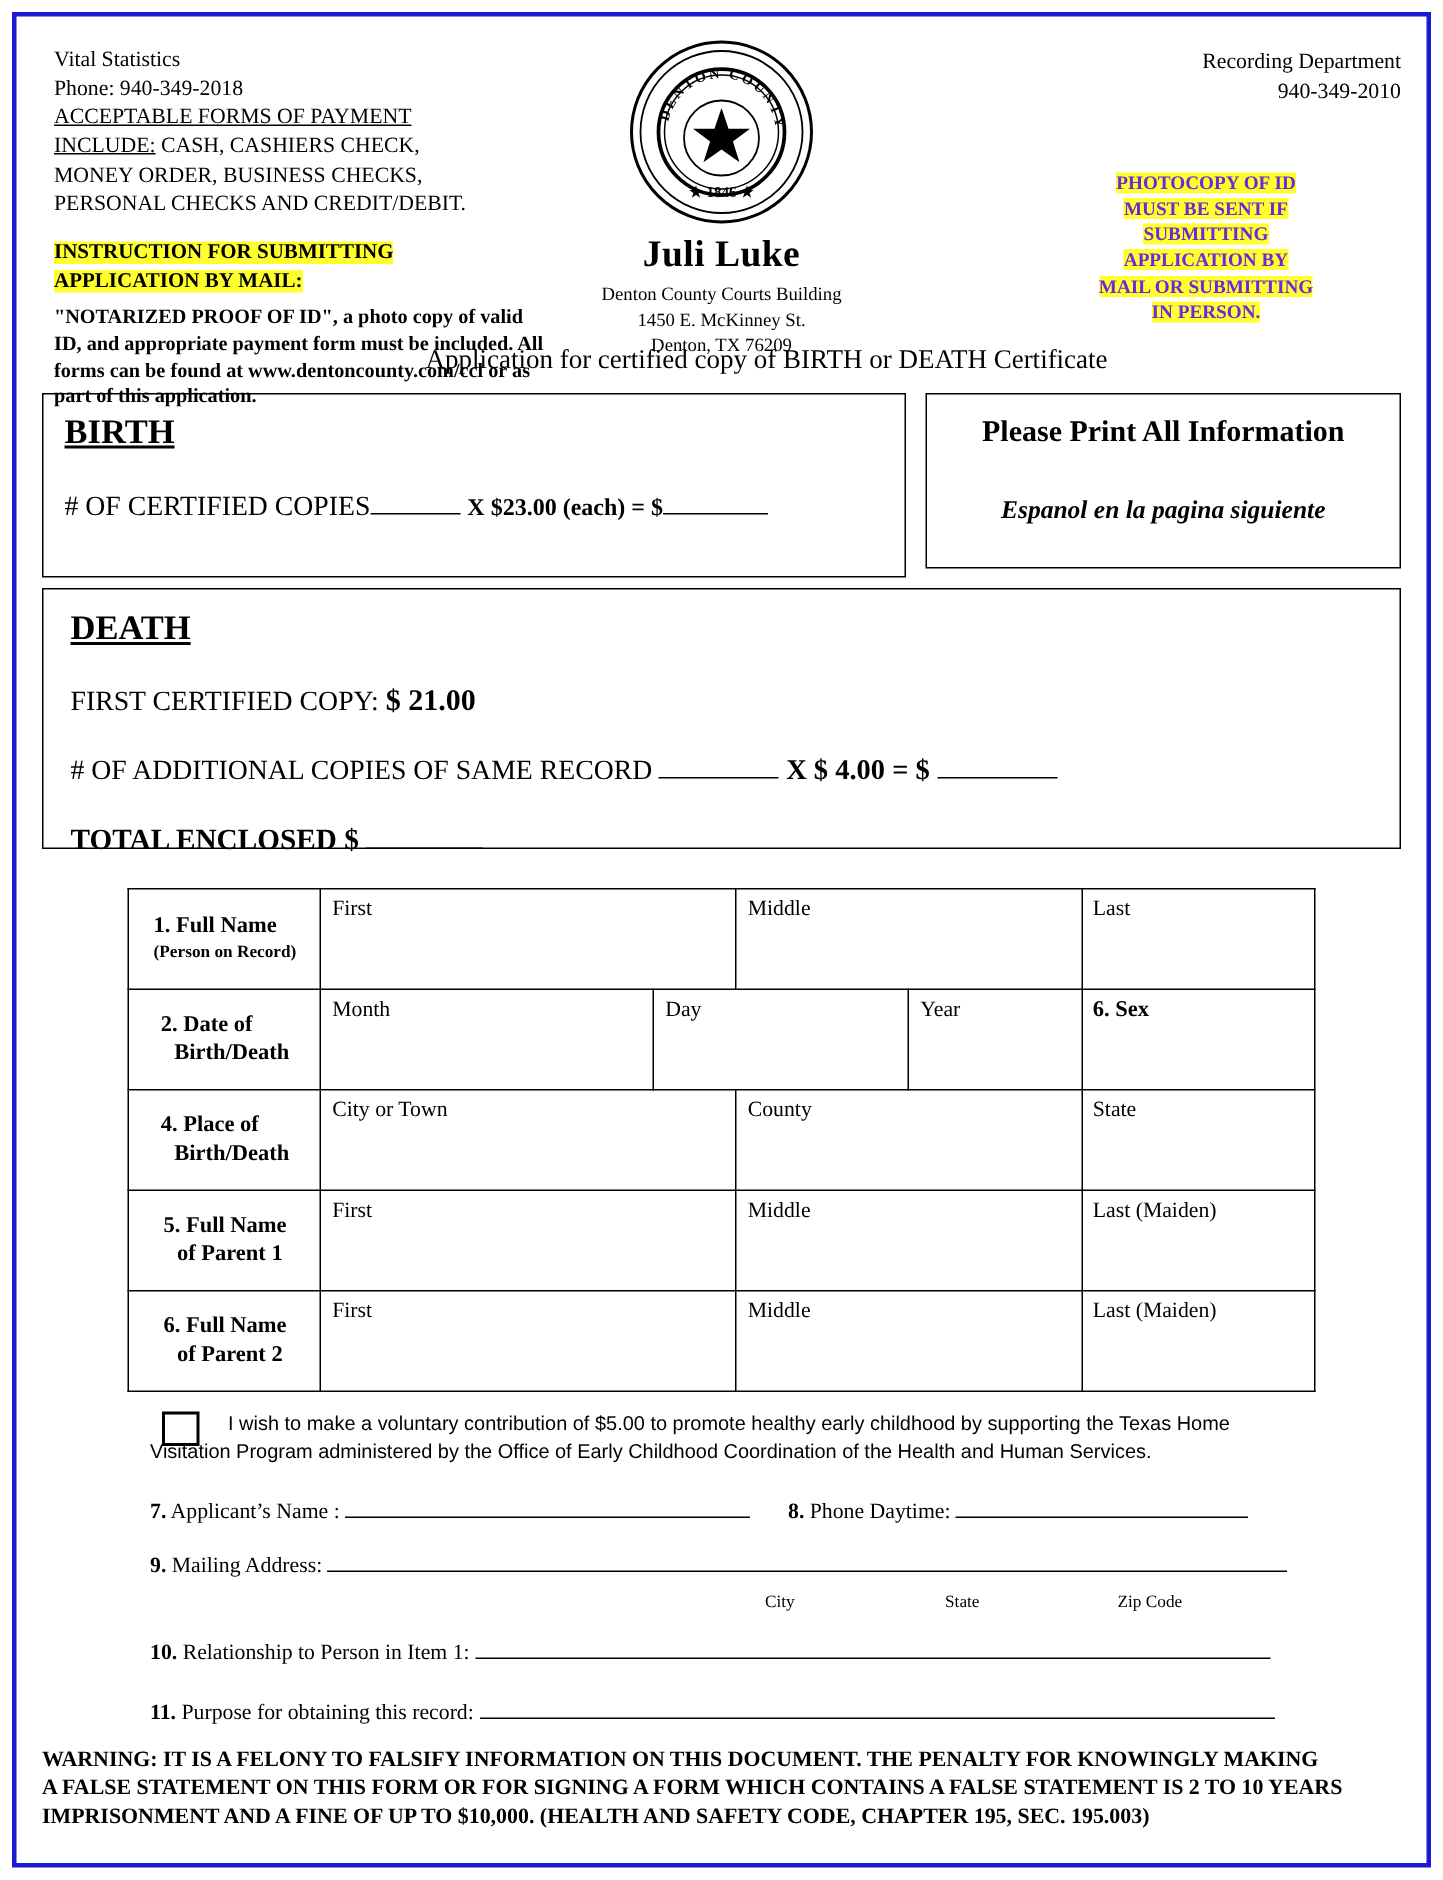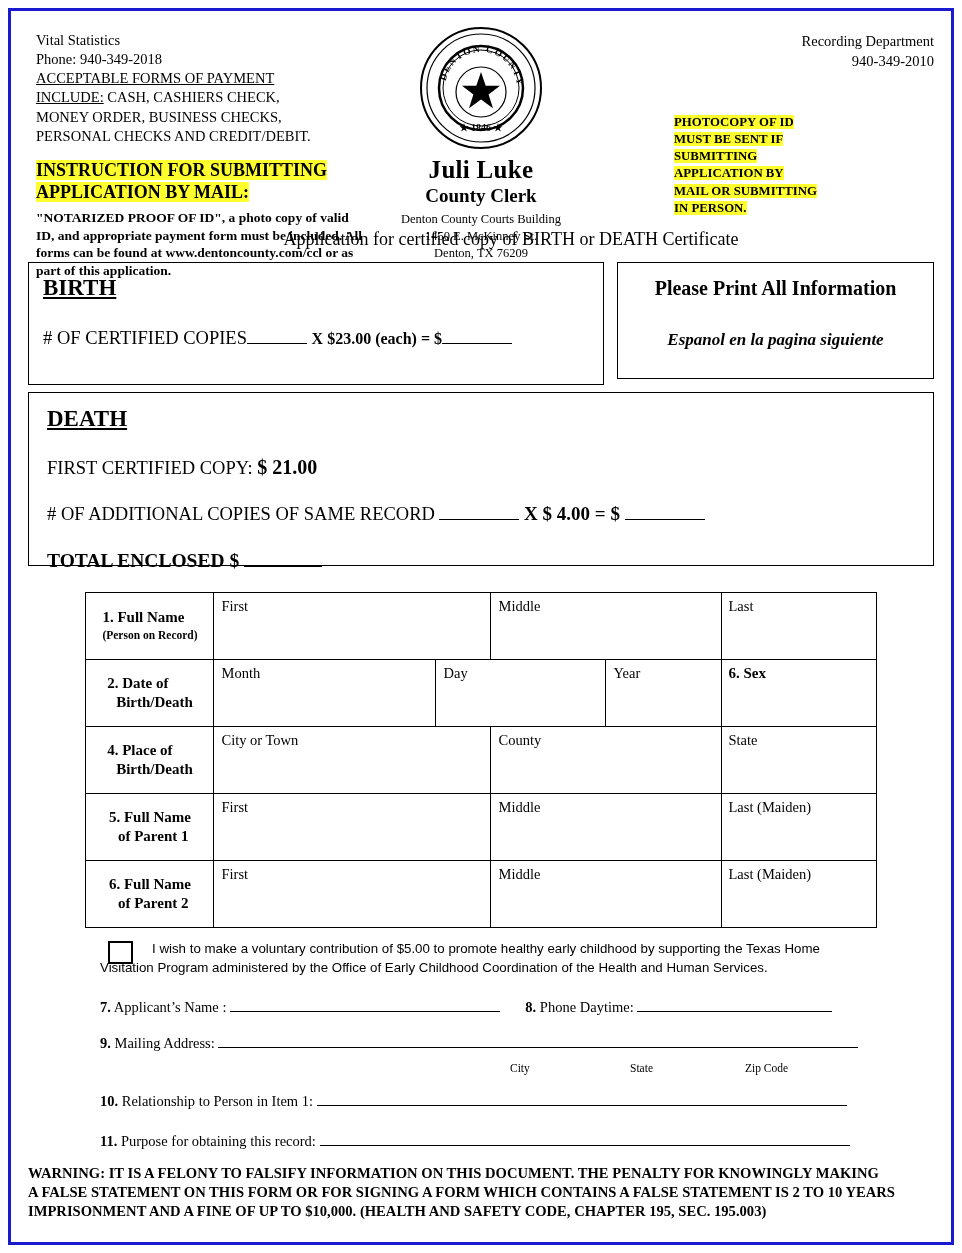--- a/index.html
+++ b/index.html
@@ -50,21 +50,21 @@
     line-height: 1.32;
   }
   .hdr-left .u {
     text-decoration: underline;
   }
   .instruction-box {
     margin-top: 13px;
   }
   .instr-title {
     font-weight: bold;
-    font-size: 18px;
+    font-size: 14px;
     line-height: 1.25;
     display: inline;
     background: #ffff2e;
     box-decoration-break: clone;
     -webkit-box-decoration-break: clone;
   }
   .instr-body {
     margin-top: 5px;
     font-weight: bold;
     font-size: 13.5px;
@@ -106,25 +106,25 @@
     position: absolute;
     right: 8px;
     top: 13px;
     text-align: right;
     font-size: 14.5px;
     line-height: 1.4;
     width: 260px;
   }
   .photocopy-note {
     margin-top: 42px;
-    text-align: left;
+    text-align: center;
     font-weight: bold;
     font-size: 12.8px;
     line-height: 1.35;
-    color: #000000;
+    color: #6d28d9;
   }
   .photocopy-note span {
     background: #ffff2e;
     box-decoration-break: clone;
     -webkit-box-decoration-break: clone;
   }
 
   .app-title {
     position: absolute;
     left: 0;
@@ -347,21 +347,20 @@
               <textPath href="#arcTop" startOffset="6%">DENTON COUNTY TEXAS</textPath>
             </text>
             <g transform="translate(62,66)">
               <polygon points="0,-20 4.7,-6.2 19,-6.2 7.6,2.4 12,16.2 0,7.6 -12,16.2 -7.6,2.4 -19,-6.2 -4.7,-6.2" fill="#000"></polygon>
             </g>
             <circle cx="62" cy="66" r="25" fill="none" stroke="#000" stroke-width="1.2"></circle>
             <text x="62" y="105" text-anchor="middle" font-family="Liberation Serif, serif" font-size="10" font-weight="bold">★ 1846 ★</text>
           </svg>
         </div>
         <div class="clerk-name">Juli Luke</div>
-        <div class="clerk-title">County Clerk</div>
         <div class="clerk-addr">
           <div>Denton County Courts Building</div>
           <div>1450 E. McKinney St.</div>
           <div>Denton, TX 76209</div>
         </div>
       </div>
 
       <div class="hdr-right">
         <div>Recording Department</div>
         <div>940-349-2010</div>

